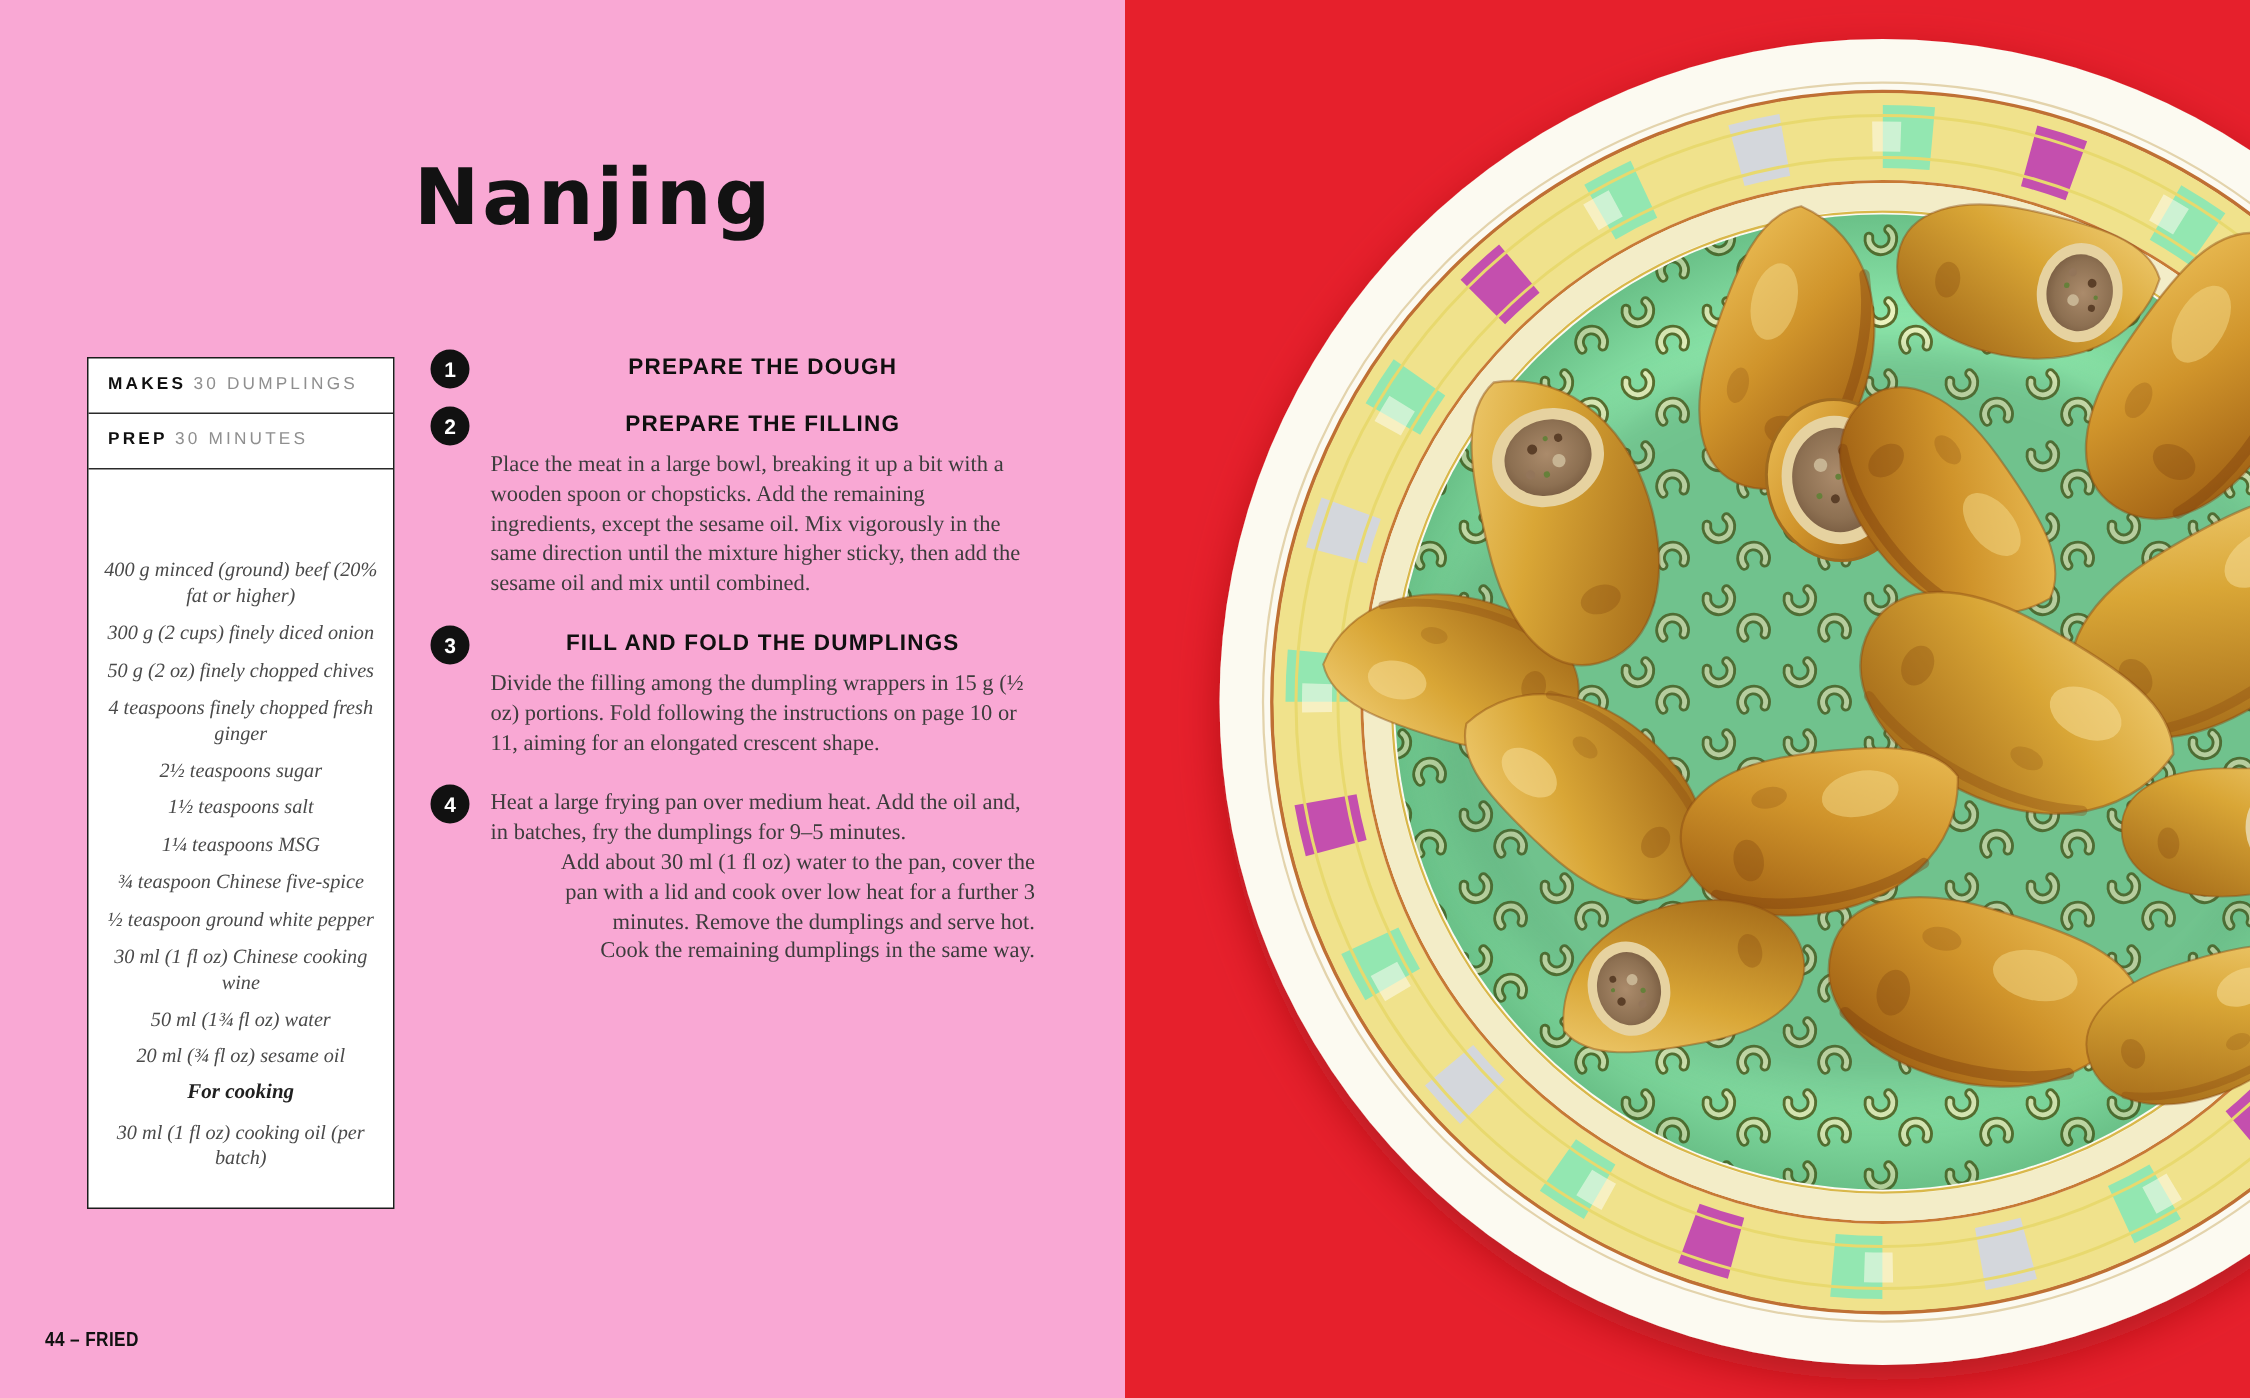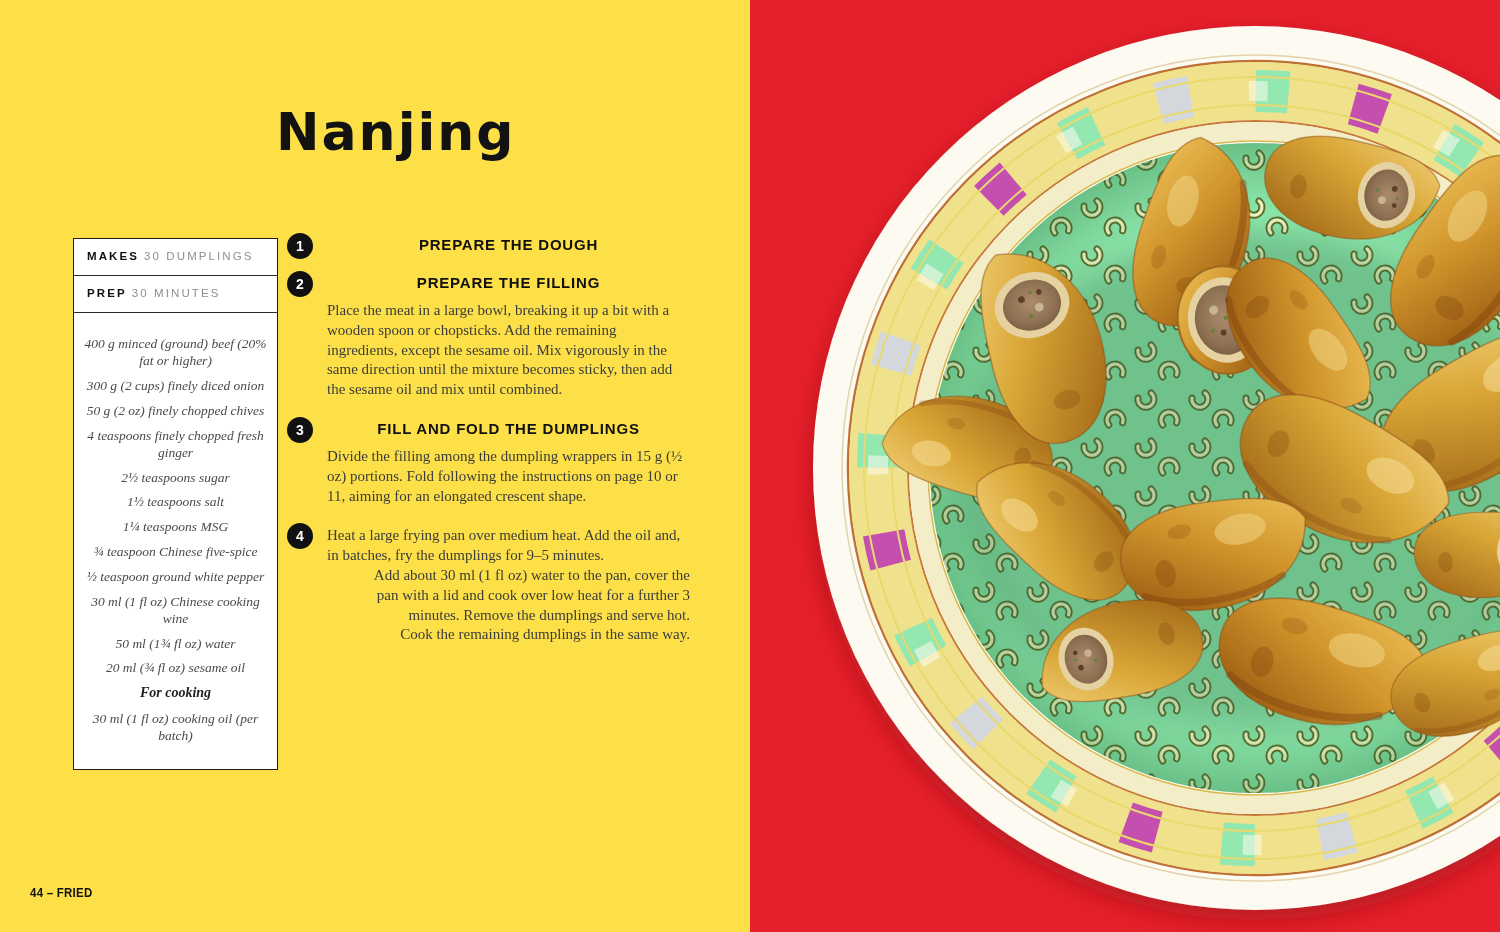--- a/index.html
+++ b/index.html
@@ -1,29 +1,29 @@
 <!DOCTYPE html>
 <html><head>
 <meta charset="utf-8">
 <style>
   html,body{margin:0;padding:0;background:#ccc;}
   .spread{position:relative;width:1500px;height:932px;background:#ffffff;overflow:hidden;
           font-family:"Liberation Sans",sans-serif;}
   
-  .left-page{position:absolute;left:0;top:0;width:750px;height:932px;background:#fde047;}
+  .left-page{position:absolute;left:0;top:0;width:750px;height:932px;background:#f9a8d4;}
   .title{position:absolute;left:276px;top:106px;margin:0;
          font-family:"DejaVu Sans",sans-serif;font-weight:900;font-size:52px;line-height:1;
          letter-spacing:2px;color:#121212;}
-  .info-box{position:absolute;left:73px;top:238px;width:203px;
+  .info-box{position:absolute;left:58px;top:238px;width:203px;
             border:1.5px solid #1c1c1c;background:#fff;}
   .meta-row{padding:9px 13px;border-bottom:1px solid #2a2a2a;
             font-size:11.5px;letter-spacing:2.1px;line-height:1.55;color:#8f8f8f;}
   .meta-row.last{border-bottom:2.5px solid #111;}
   .meta-label{font-weight:700;color:#101010;margin-right:5px;}
-  .ingredients{padding:15px 9px 17px;}
+  .ingredients{padding:15px 9px 17px;margin-top:36px;}
   .ing{margin:7.5px 0;font-family:"Liberation Serif",serif;font-style:italic;
        font-size:13.5px;line-height:1.28;color:#4a4a4a;text-align:center;}
   .ing.subhead{font-weight:700;color:#1f1f1f;font-size:14px;}
   
   .steps{position:absolute;left:287px;top:236px;width:403px;}
   .step{position:relative;padding-left:40px;margin-bottom:20px;}
   .step-num{position:absolute;left:0;top:-3px;width:26px;height:26px;border-radius:50%;
             background:#111;color:#fff;font-weight:700;font-size:14px;line-height:26px;
             text-align:center;}
   .step h2{margin:0 0 9px;font-size:15px;line-height:1.2;letter-spacing:0.8px;
@@ -72,21 +72,21 @@
     </aside>
 
     <div class="steps">
       <article class="step">
         <div class="step-num">1</div>
         <h2>PREPARE THE DOUGH</h2>
       </article>
       <article class="step">
         <div class="step-num">2</div>
         <h2>PREPARE THE FILLING</h2>
-        <p>Place the meat in a large bowl, breaking it up a bit with a wooden spoon or chopsticks. Add the remaining ingredients, except the sesame oil. Mix vigorously in the same direction until the mixture becomes sticky, then add the sesame oil and mix until combined.</p>
+        <p>Place the meat in a large bowl, breaking it up a bit with a wooden spoon or chopsticks. Add the remaining ingredients, except the sesame oil. Mix vigorously in the same direction until the mixture higher sticky, then add the sesame oil and mix until combined.</p>
       </article>
       <article class="step">
         <div class="step-num">3</div>
         <h2>FILL AND FOLD THE DUMPLINGS</h2>
         <p>Divide the filling among the dumpling wrappers in 15 g (½ oz) portions. Fold following the instructions on page 10 or 11, aiming for an elongated crescent shape.</p>
       </article>
       <article class="step">
         <div class="step-num">4</div>
         <p>Heat a large frying pan over medium heat. Add the oil and, in batches, fry the dumplings for 9–5 minutes.</p>
         <p class="indent">Add about 30 ml (1 fl oz) water to the pan, cover the pan with a lid and cook over low heat for a further 3 minutes. Remove the dumplings and serve hot.</p>

